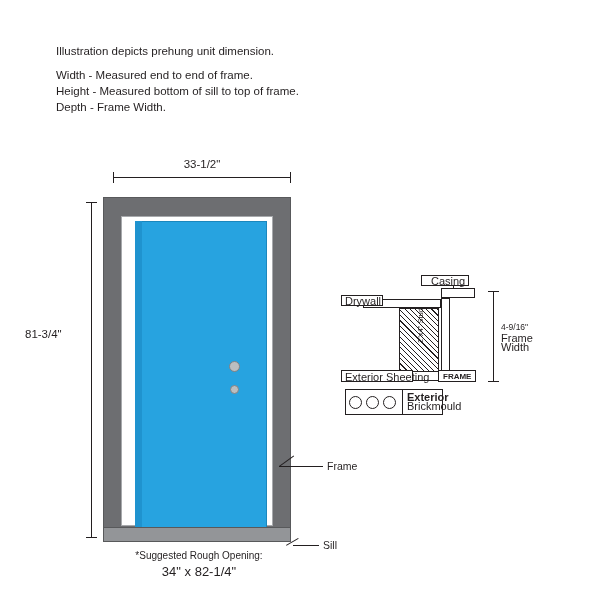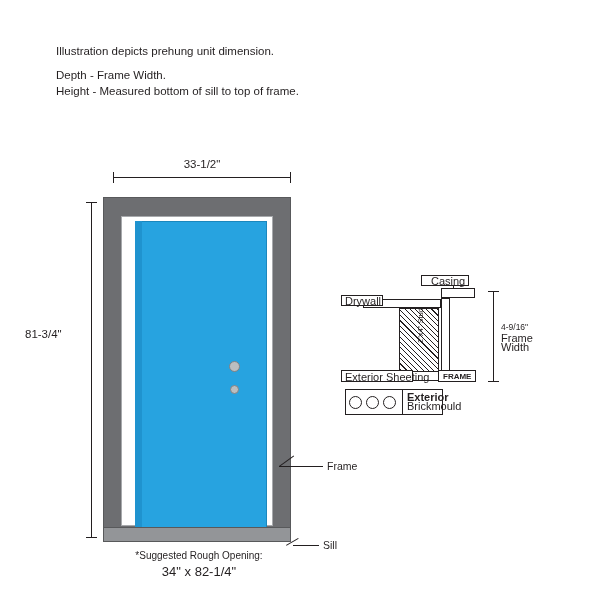--- a/index.html
+++ b/index.html
@@ -321,22 +321,23 @@
   }
 </style>
 </head>
 <body>
 
 <div class="stage">
 
   <div class="intro">
     <div>Illustration depicts prehung unit dimension.</div>
     <div class="gap"></div>
+    <div>Width - Measured end to end of frame.</div>
+    <div>Height - Measured bottom of sill to top of frame.</div>
     <div>Depth - Frame Width.</div>
-    <div>Height - Measured bottom of sill to top of frame.</div>
   </div>
 
   <div class="door-outer"></div>
   <div class="door-inner-white"></div>
   <div class="door-panel"></div>
   <div class="door-panel-edge"></div>
   <div class="knob"></div>
   <div class="deadbolt"></div>
   <div class="sill"></div>
 

